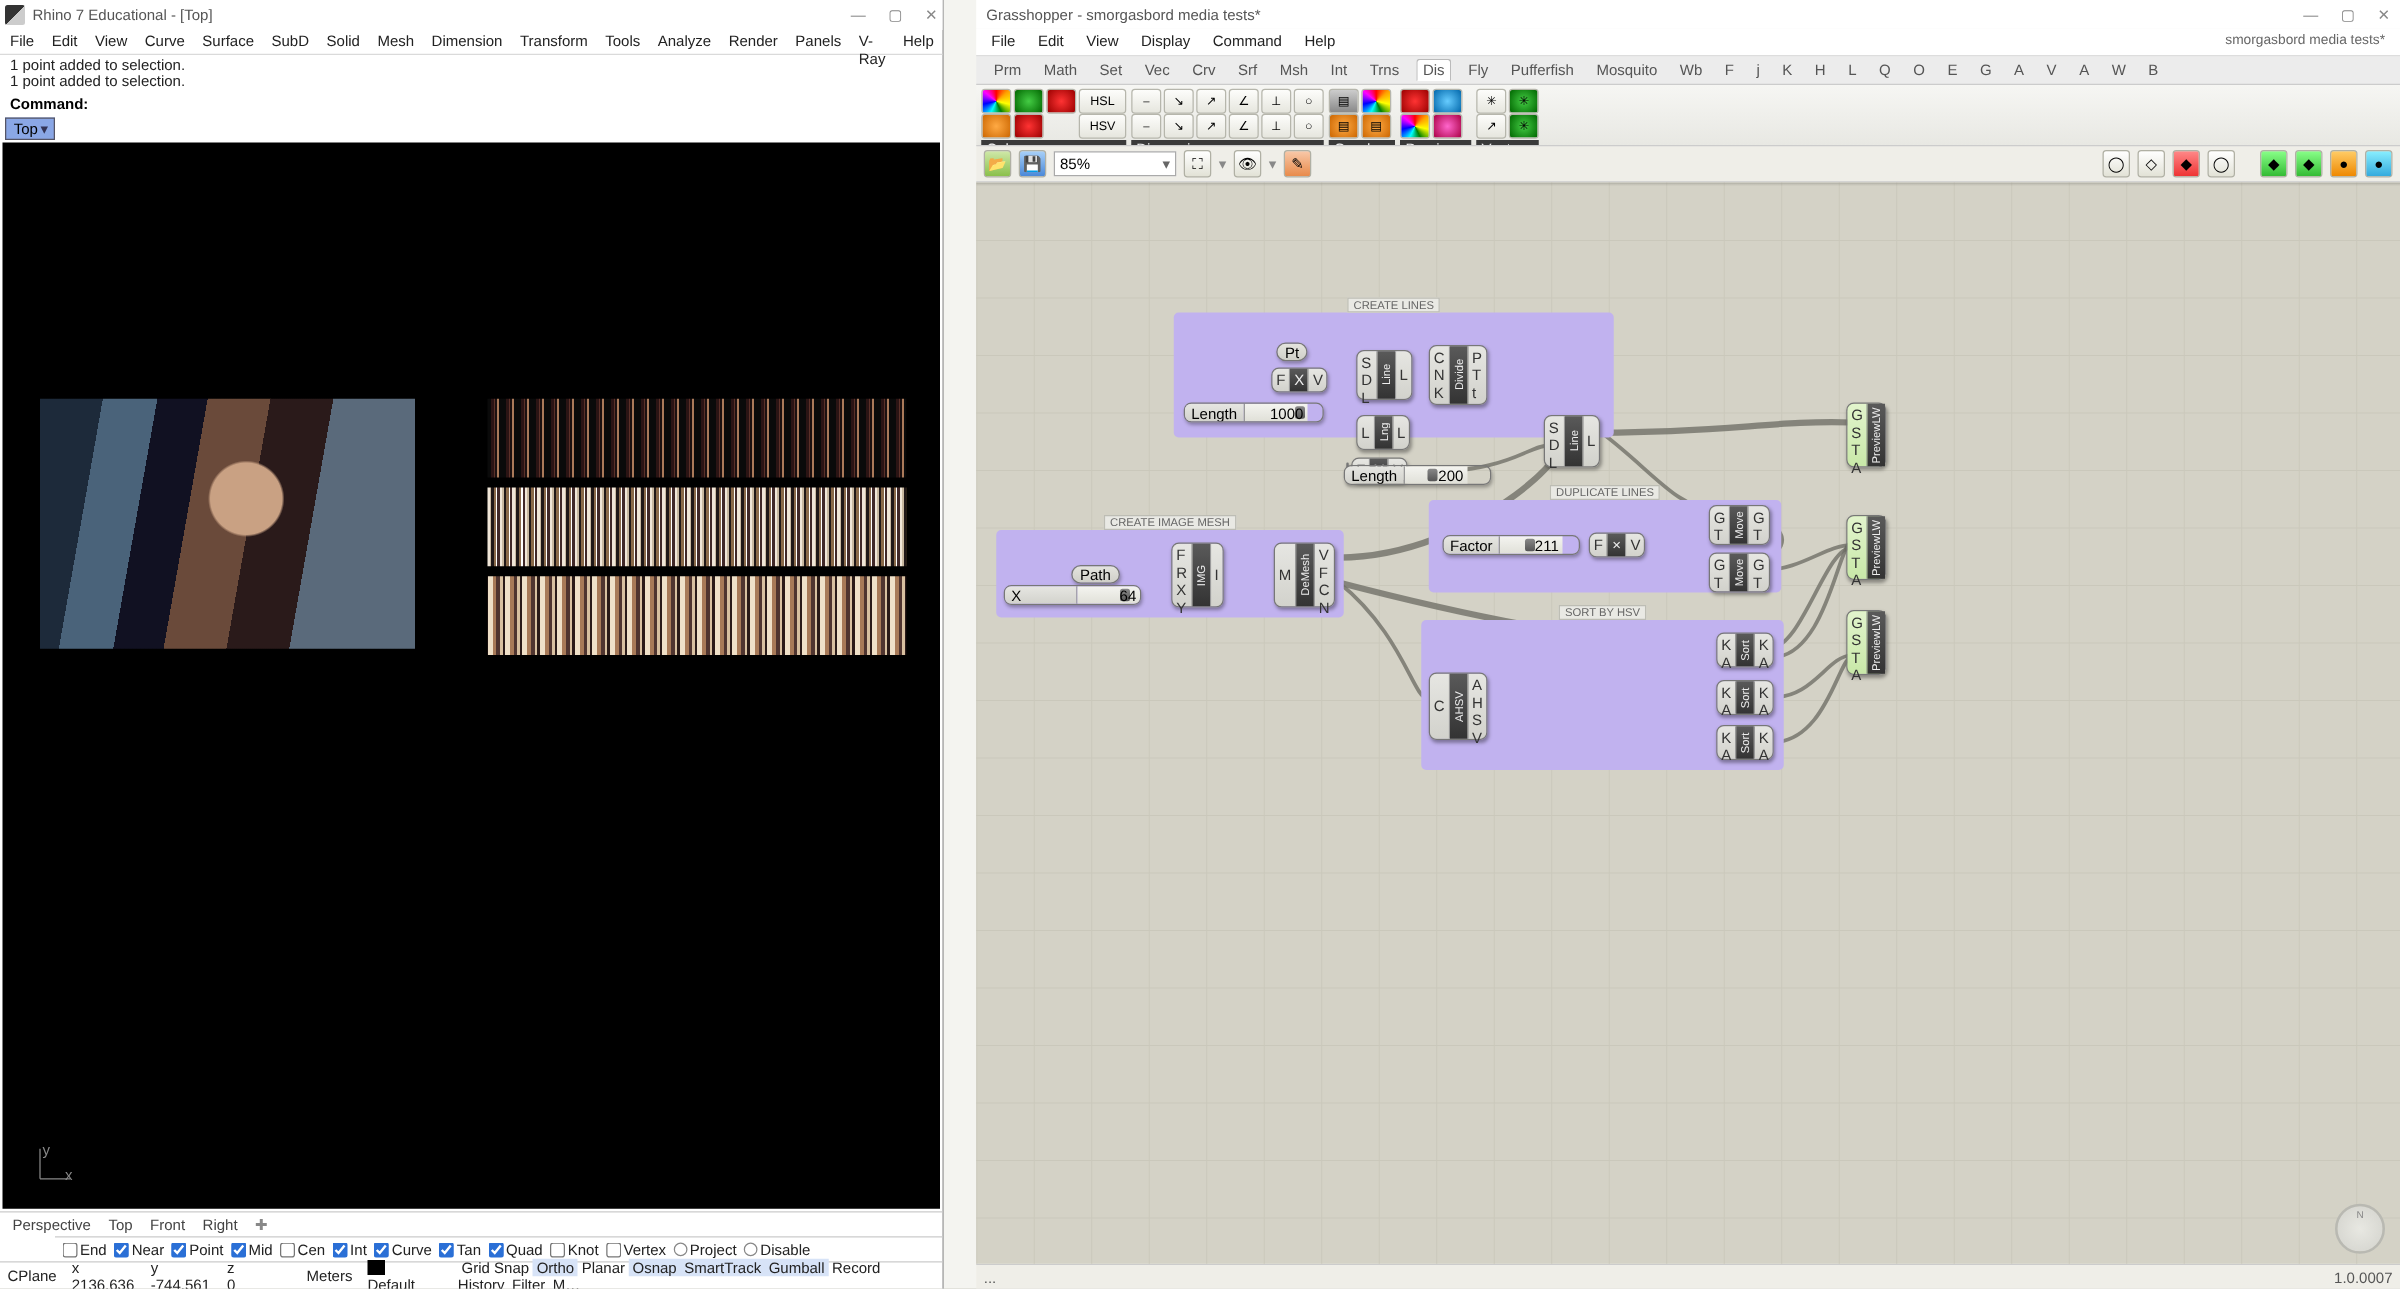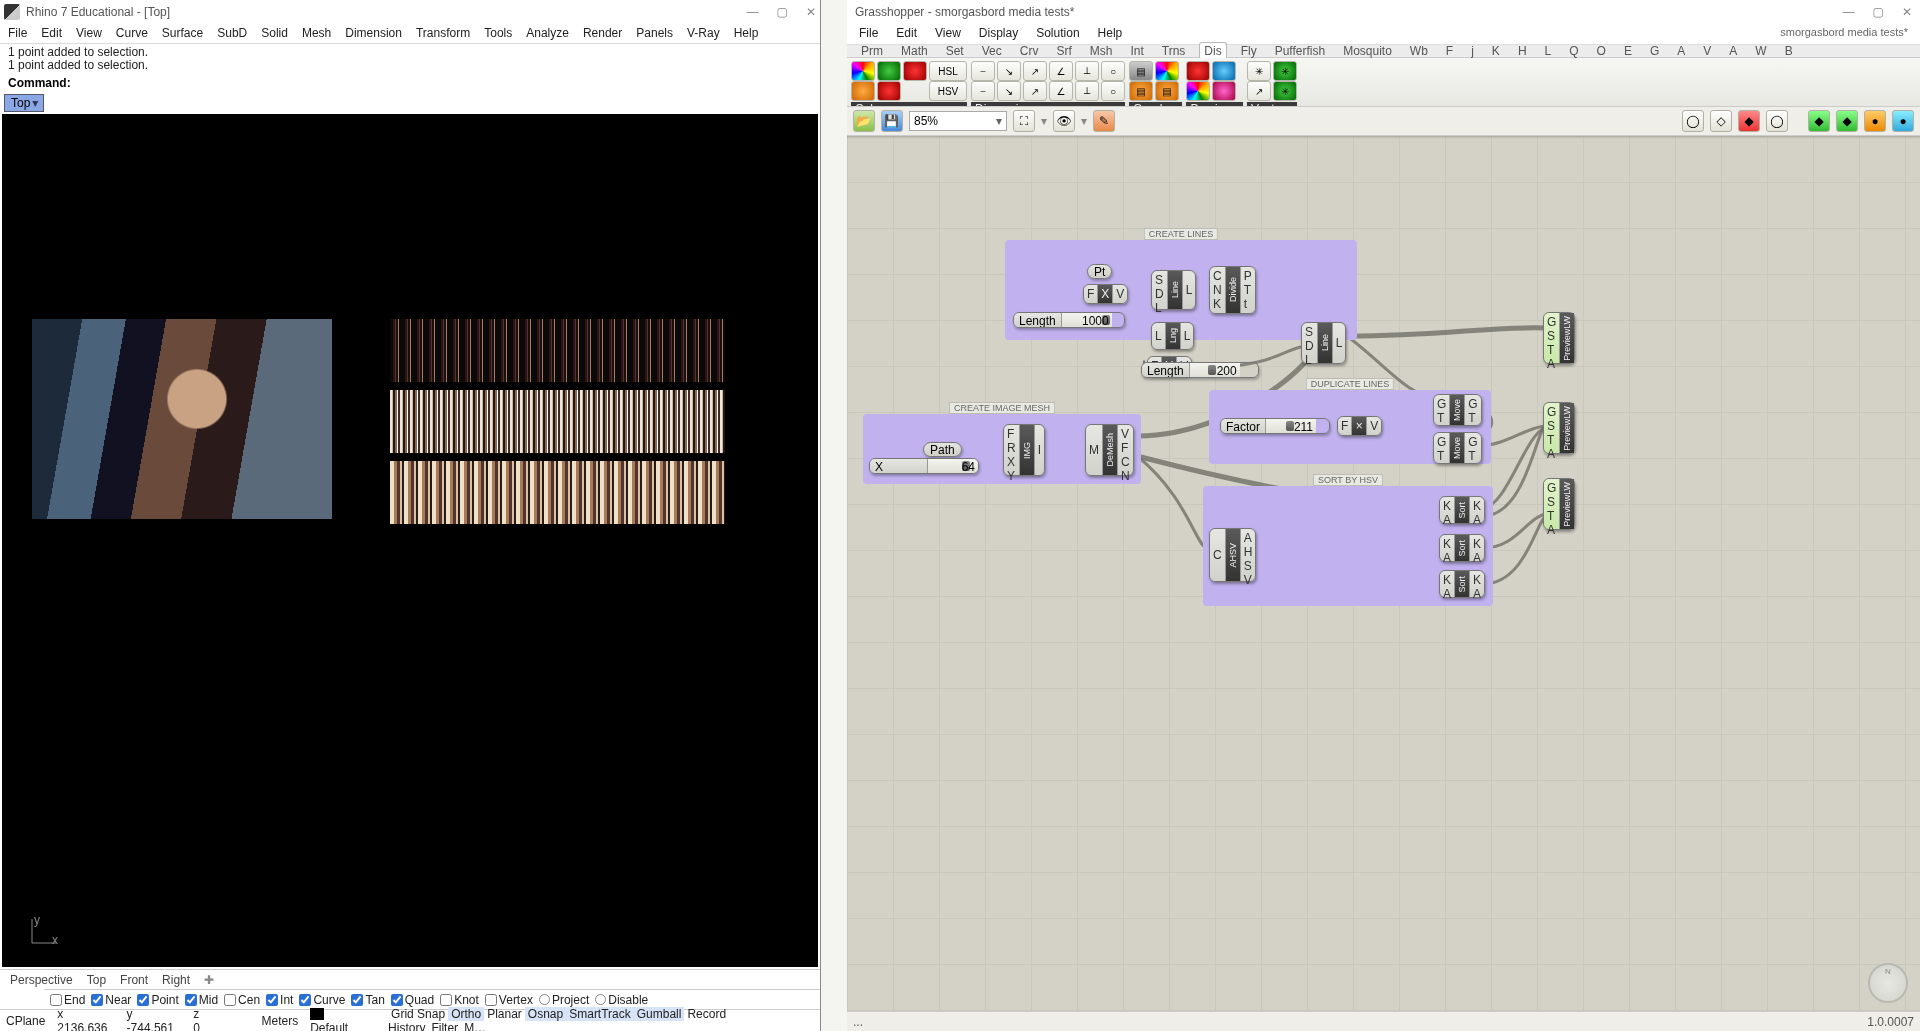--- a/index.html
+++ b/index.html
@@ -1,21 +1,21 @@
 <!DOCTYPE html>
 <html><head>
 <meta charset="utf-8">
 <style>
 * { margin: 0; padding: 0; box-sizing: border-box; font-family: "Segoe UI", Tahoma, sans-serif; font-size: 12px; }
 html, body { width: 100%; height: 100%; overflow: hidden; background: #c8c8c0; }
 
 .desktop { display: flex; width: 100%; height: 100%; }
 
 
-.rhino { width: 821px; display: flex; flex-direction: column; background: #fff; border-right: 1px solid #888; }
+.rhino { width: 755px; display: flex; flex-direction: column; background: #fff; border-right: 1px solid #888; }
 .rhino .titlebar { height: 24px; background: #fff; display:flex; align-items:center; padding: 0 4px; }
 .rhino .titlebar .icon { width:16px; height:16px; background: linear-gradient(135deg,#333 0 50%,#ccc 50% 100%); border-radius:2px; margin-right:6px; }
 .rhino .titlebar .title { flex:1; color:#555; }
 .rhino .titlebar .winbtns { display:flex; gap:18px; color:#888; }
 .rhino .titlebar .winbtns span { cursor:default; }
 
 .rhino .menubar { height: 20px; display:flex; gap:14px; padding: 2px 8px; color:#222; border-bottom:1px solid #dadada; }
 .rhino .menubar span { cursor:default; }
 
 .rhino .cmdhist { padding: 2px 8px; color:#222; line-height:13px; }
@@ -62,21 +62,21 @@
 
 
 .gh { flex:1; display:flex; flex-direction:column; background:#f4f4f0;padding-left:26px; }
 .gh .titlebar { height:23px; background:#fff; display:flex; align-items:center; padding:0 8px; }
 .gh .titlebar .title { flex:1; color:#555; }
 .gh .titlebar .winbtns { display:flex; gap:18px; color:#888; }
 
 .gh .menubar { height:21px; display:flex; gap:18px; padding:3px 12px; color:#222; background:#fff; }
 .gh .menubar .doc { margin-left:auto; color:#666; font-size:11px; }
 
-.gh .tabstrip { height:14px; display:flex; gap:10px; padding:2px 10px; background:#ececec; color:#555; font-size:11px; border-top:1px solid #ddd; border-bottom:1px solid #ccc; align-items:center; }
+.gh .tabstrip { height:24px; display:flex; gap:10px; padding:2px 10px; background:#ececec; color:#555; font-size:11px; border-top:1px solid #ddd; border-bottom:1px solid #ccc; align-items:center; }
 .gh .tabstrip .tab { padding:1px 4px; }
 .gh .tabstrip .tab.active { background:#fff; border:1px solid #bbb; border-bottom-color:#fff; border-radius:3px 3px 0 0; }
 
 .gh .ribbon { height:48px; display:flex; gap:4px; padding:3px 4px 0 4px; background: linear-gradient(#f6f6f3,#e8e8e3); }
 .gh .ribbon .group { display:flex; flex-direction:column; }
 .gh .ribbon .group .btnrow { display:flex; gap:2px; }
 .gh .ribbon .group .btn { width:24px; height:20px; border:1px solid #b6b6ac; border-radius:3px; background:linear-gradient(#fdfdfb,#e6e6de); display:flex; align-items:center; justify-content:center; font-size:10px; }
 .gh .ribbon .group .btn.wide{width:38px;}
 .gh .ribbon .group .gl { height:15px; margin-top:1px; background:#3a3a3a; color:#eee; font-size:10px; display:flex; align-items:center; justify-content:center; padding:0 4px; }
 .gh .ribbon .group .gl .tri{margin-left:auto;color:#aaa;}
@@ -284,21 +284,21 @@
         <span>▢</span>
         <span>✕</span>
       </div>
     </div>
 
     <div class="menubar" id="gh-menubar">
         <span>File</span>
         <span>Edit</span>
         <span>View</span>
         <span>Display</span>
-        <span>Solution</span>
+        <span>Command</span>
         <span>Help</span>
         <span class="doc">smorgasbord media tests*</span>
       </div>
 
     <div class="tabstrip" id="gh-tabs">
         <span class="tab">Prm</span>
         <span class="tab">Math</span>
         <span class="tab">Set</span>
         <span class="tab">Vec</span>
         <span class="tab">Crv</span>

